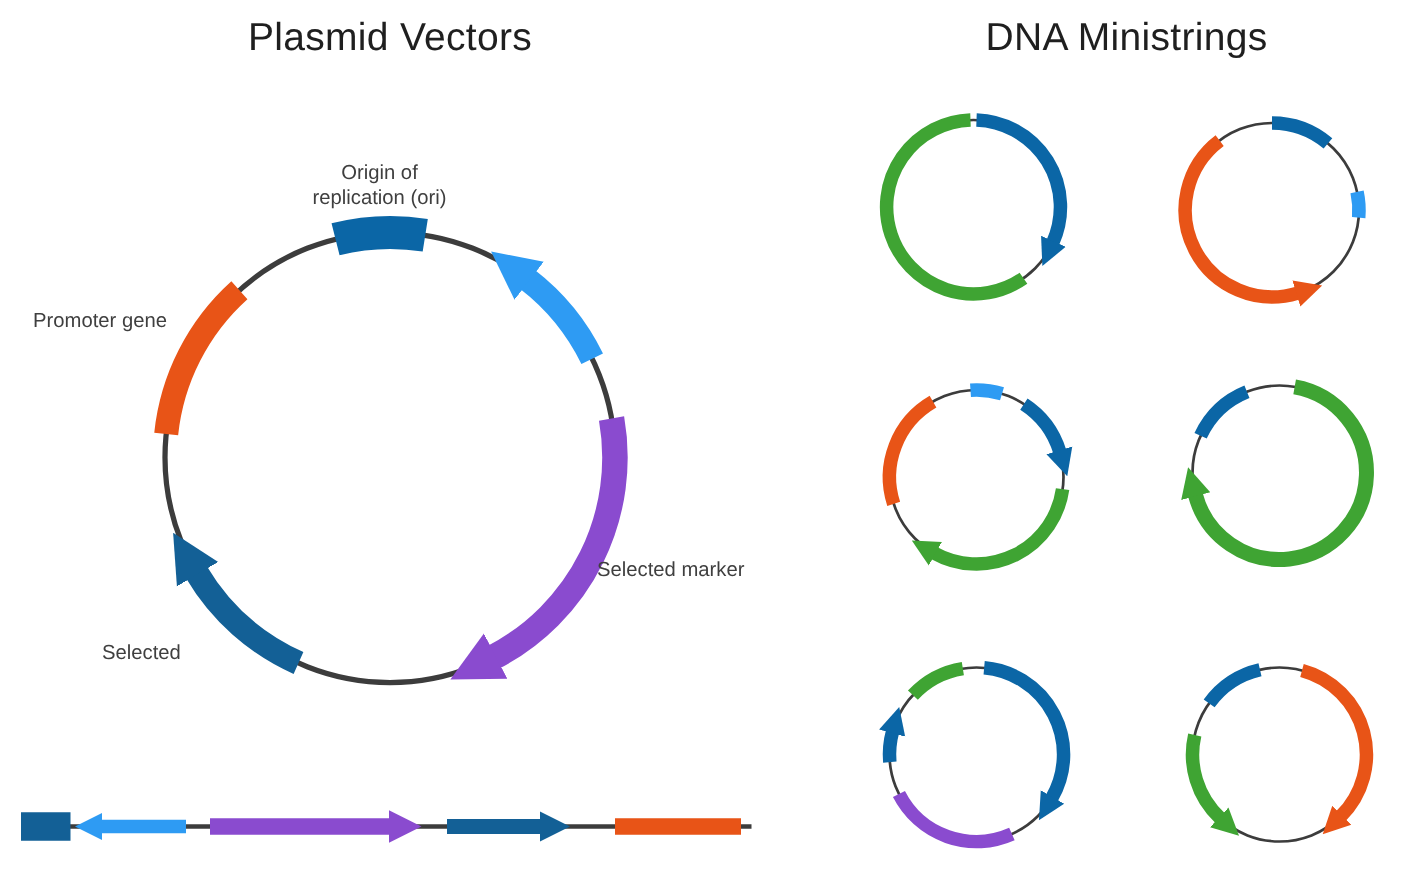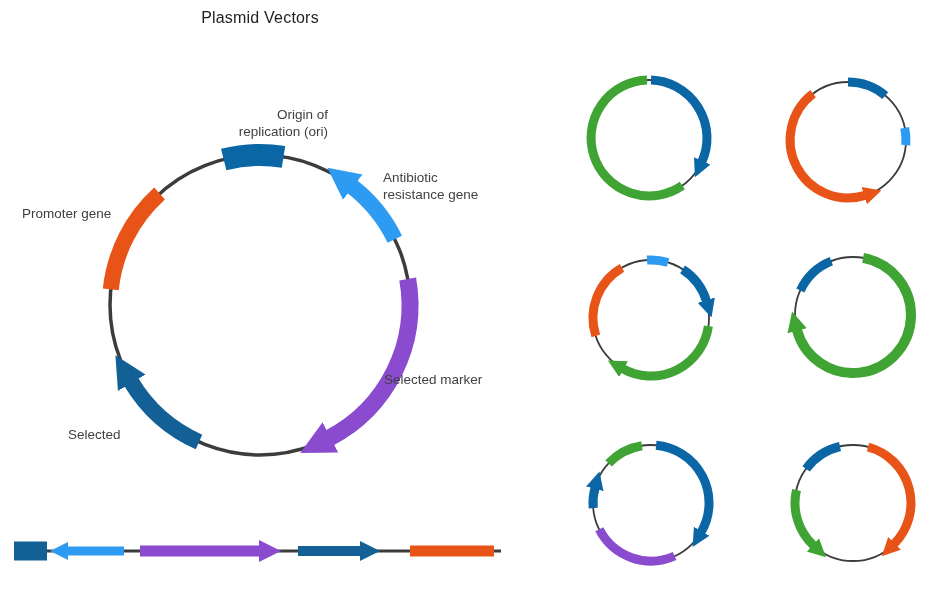--- a/index.html
+++ b/index.html
@@ -2,21 +2,21 @@
 <html><head>
 <meta charset="utf-8">
 <style>
   html,body{margin:0;padding:0;background:#ffffff;}
   #stage{
     position:relative;width:942px;height:594px;background:#ffffff;overflow:hidden;
     font-family:"Liberation Sans",sans-serif;
   }
   #diagram{position:absolute;left:0;top:0;}
   .title{
-    position:absolute;text-align:center;font-size:16px;font-weight:500;
+    position:absolute;text-align:center;font-size:26px;font-weight:500;
     color:#1f1f1f;letter-spacing:.2px;
   }
   .lbl{
     position:absolute;font-size:13.5px;line-height:17px;color:#3f3f3f;
     white-space:pre-line;
   }
 </style>
 </head>
 <body>
 
@@ -90,22 +90,21 @@
         <path d="M 674.6 556.0 A 58 58 0 0 1 599.3 529.3" fill="none" stroke="#8A4BCF" stroke-width="9"></path>
         <path d="M 593.2 508.1 A 58 58 0 0 1 595.0 487.9" fill="none" stroke="#0B66A6" stroke-width="9" marker-end="url(#ah-dark_blue)"></path>
         <circle cx="853" cy="503" r="58" fill="none" stroke="#3C3C3C" stroke-width="1.8"></circle>
         <path d="M 806.1 468.9 A 58 58 0 0 1 840.0 446.5" fill="none" stroke="#0B66A6" stroke-width="9"></path>
         <path d="M 868.0 447.0 A 58 58 0 0 1 893.9 544.1" fill="none" stroke="#E85417" stroke-width="9" marker-end="url(#ah-orange)"></path>
         <path d="M 796.5 490.0 A 58 58 0 0 0 813.5 545.5" fill="none" stroke="#3FA433" stroke-width="9" marker-end="url(#ah-green)"></path>
       </g>
     </svg>
 
   <div class="title" style="left:0;top:9px;width:520px">Plasmid Vectors</div>
+  <div class="title" style="left:560px;top:9px;width:382px">DNA Ministrings</div>
 
-  <div class="lbl" style="left:178px;top:106px;width:150px;text-align:right">Origin of
+  <div class="lbl" style="left:178px;top:106px;width:150px;text-align:center">Origin of
 replication (ori)</div>
-  <div class="lbl" style="left:383px;top:169px">Antibiotic
-resistance gene</div>
   <div class="lbl" style="left:22px;top:205px">Promoter gene</div>
-  <div class="lbl" style="left:384px;top:371px">Selected marker</div>
+  <div class="lbl" style="left:398px;top:371px">Selected marker</div>
   <div class="lbl" style="left:68px;top:426px">Selected</div>
 
 </div>
 
 </body></html>

